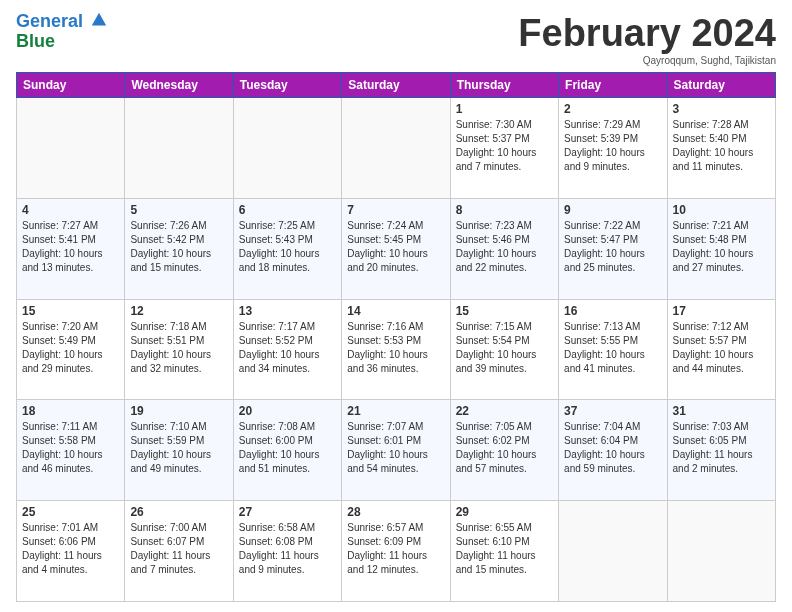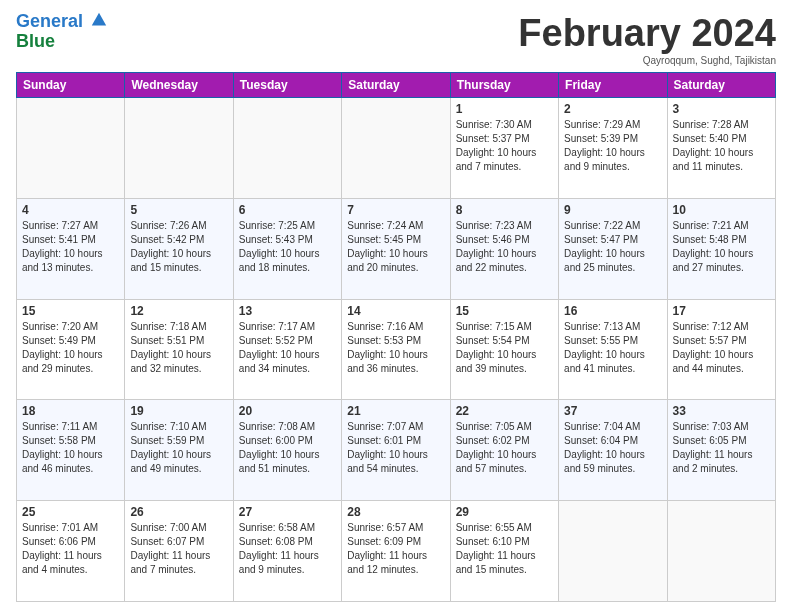--- a/index.html
+++ b/index.html
@@ -231,21 +231,21 @@
           </td>
           <td>
             <span class="day-number">22</span>
             <div class="day-info">Sunrise: 7:05 AM<br>Sunset: 6:02 PM<br>Daylight: 10 hours<br>and 57 minutes.</div>
           </td>
           <td>
             <span class="day-number">37</span>
             <div class="day-info">Sunrise: 7:04 AM<br>Sunset: 6:04 PM<br>Daylight: 10 hours<br>and 59 minutes.</div>
           </td>
           <td>
-            <span class="day-number">33</span>
+            <span class="day-number">31</span>
             <div class="day-info">Sunrise: 7:03 AM<br>Sunset: 6:05 PM<br>Daylight: 11 hours<br>and 2 minutes.</div>
           </td>
         </tr>
         <tr>
           <td>
             <span class="day-number">25</span>
             <div class="day-info">Sunrise: 7:01 AM<br>Sunset: 6:06 PM<br>Daylight: 11 hours<br>and 4 minutes.</div>
           </td>
           <td>
             <span class="day-number">26</span>

